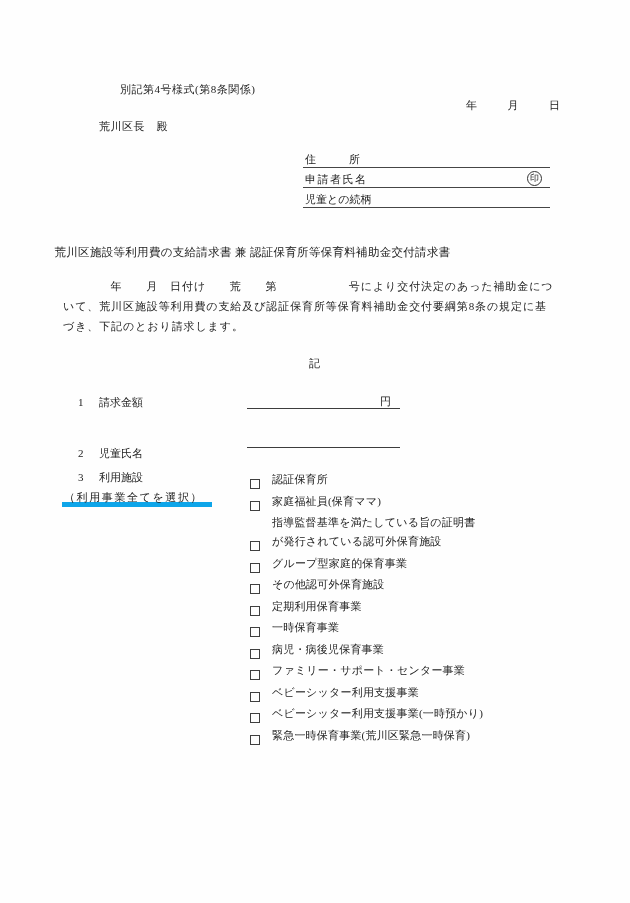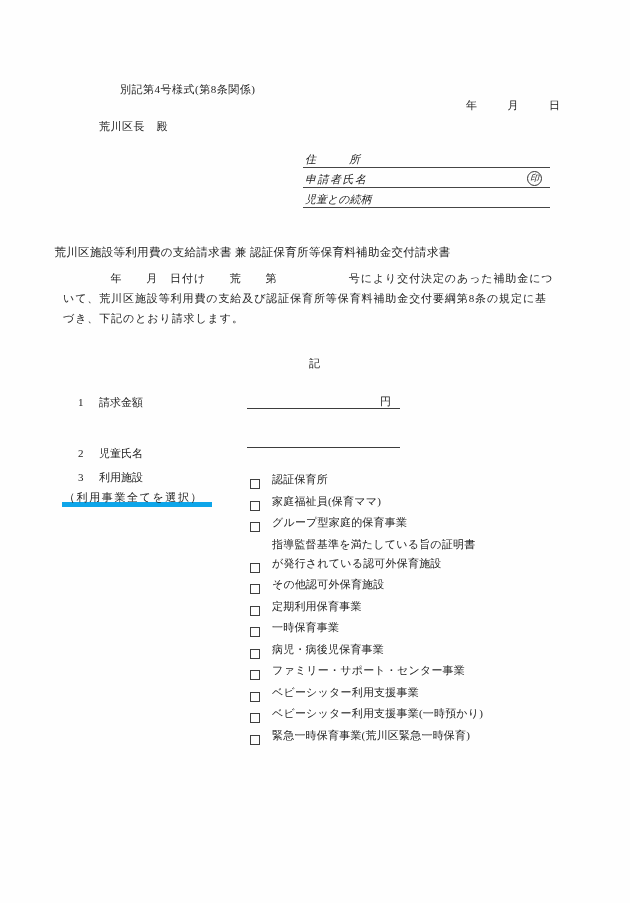--- a/index.html
+++ b/index.html
@@ -19,21 +19,21 @@
 
   .form-code { left: 76px; top: 82px; letter-spacing: 0.5px; margin-left: 44px; }
 
   .date-row {
     left: 466px; top: 98px; width: 94px;
     display: flex; justify-content: space-between;
   }
 
   .addressee { left: 99px; top: 119px; letter-spacing: 0.5px; }
 
-  .applicant { left: 303px; top: 148px; width: 247px; font-style: italic; }
+  .applicant { left: 303px; top: 148px; width: 247px; }
   .applicant-row {
     position: relative;
     height: 20px;
     border-bottom: 1px solid #454545;
     padding: 4px 2px 0 2px;
   }
   .label-name { letter-spacing: 1.5px; }
   .seal {
     position: absolute; right: 8px; top: 3px;
     width: 15px; height: 15px;
@@ -42,21 +42,21 @@
     display: flex; align-items: center; justify-content: center;
   }
 
   .doc-title {
     left: 0; top: 245px; width: 505px;
     text-align: center; font-size: 11.5px; letter-spacing: 0.3px;
     white-space: nowrap;
   }
 
   .para {
-    left: 63px; top: 268px; width: 510px;
+    left: 63px; top: 276px; width: 510px;
     line-height: 20px; letter-spacing: 0.9px;
   }
 
   .ki-heading { left: 0; top: 356px; width: 630px; text-align: center; letter-spacing: 1px; }
 
   .item { position: absolute; left: 78px; white-space: nowrap; }
   .item1 { top: 395px; }
   .item2 { top: 446px; }
   .item3 { top: 470px; }
   .item-no { display: inline-block; width: 21px; }
@@ -153,30 +153,30 @@
         <span class="opt">認証保育所</span>
       </li>
 
       <li>
         <span class="cbox"></span>
         <span class="opt">家庭福祉員(保育ママ)</span>
       </li>
 
       <li>
         <span class="cbox"></span>
+        <span class="opt">指導監督基準を満たしている旨の証明書が発行されている認可外保育施設</span>
+      </li>
+
+      <li>
+        <span class="cbox"></span>
         <span class="opt">グループ型家庭的保育事業</span>
       </li>
 
       <li>
         <span class="cbox"></span>
-        <span class="opt">指導監督基準を満たしている旨の証明書が発行されている認可外保育施設</span>
-      </li>
-
-      <li>
-        <span class="cbox"></span>
         <span class="opt">その他認可外保育施設</span>
       </li>
 
       <li>
         <span class="cbox"></span>
         <span class="opt">定期利用保育事業</span>
       </li>
 
       <li>
         <span class="cbox"></span>

